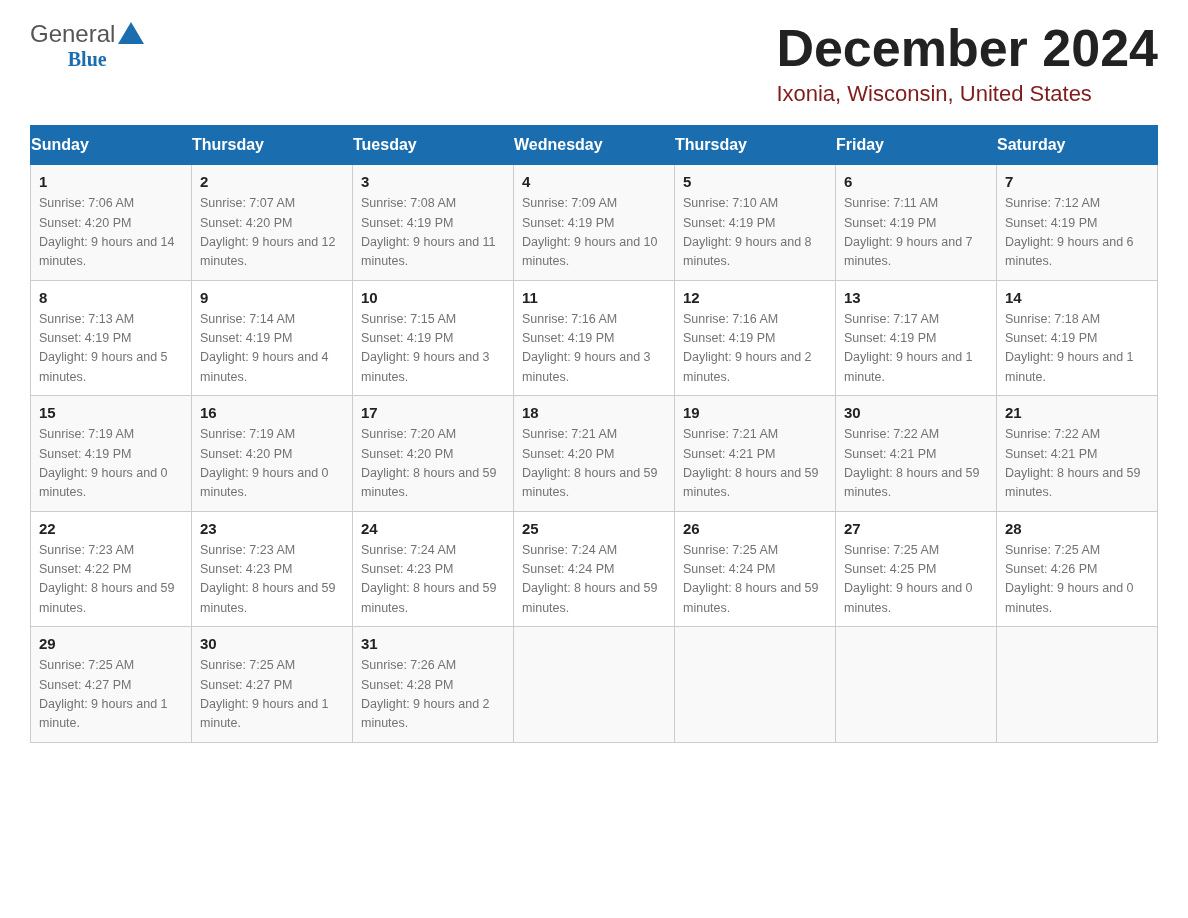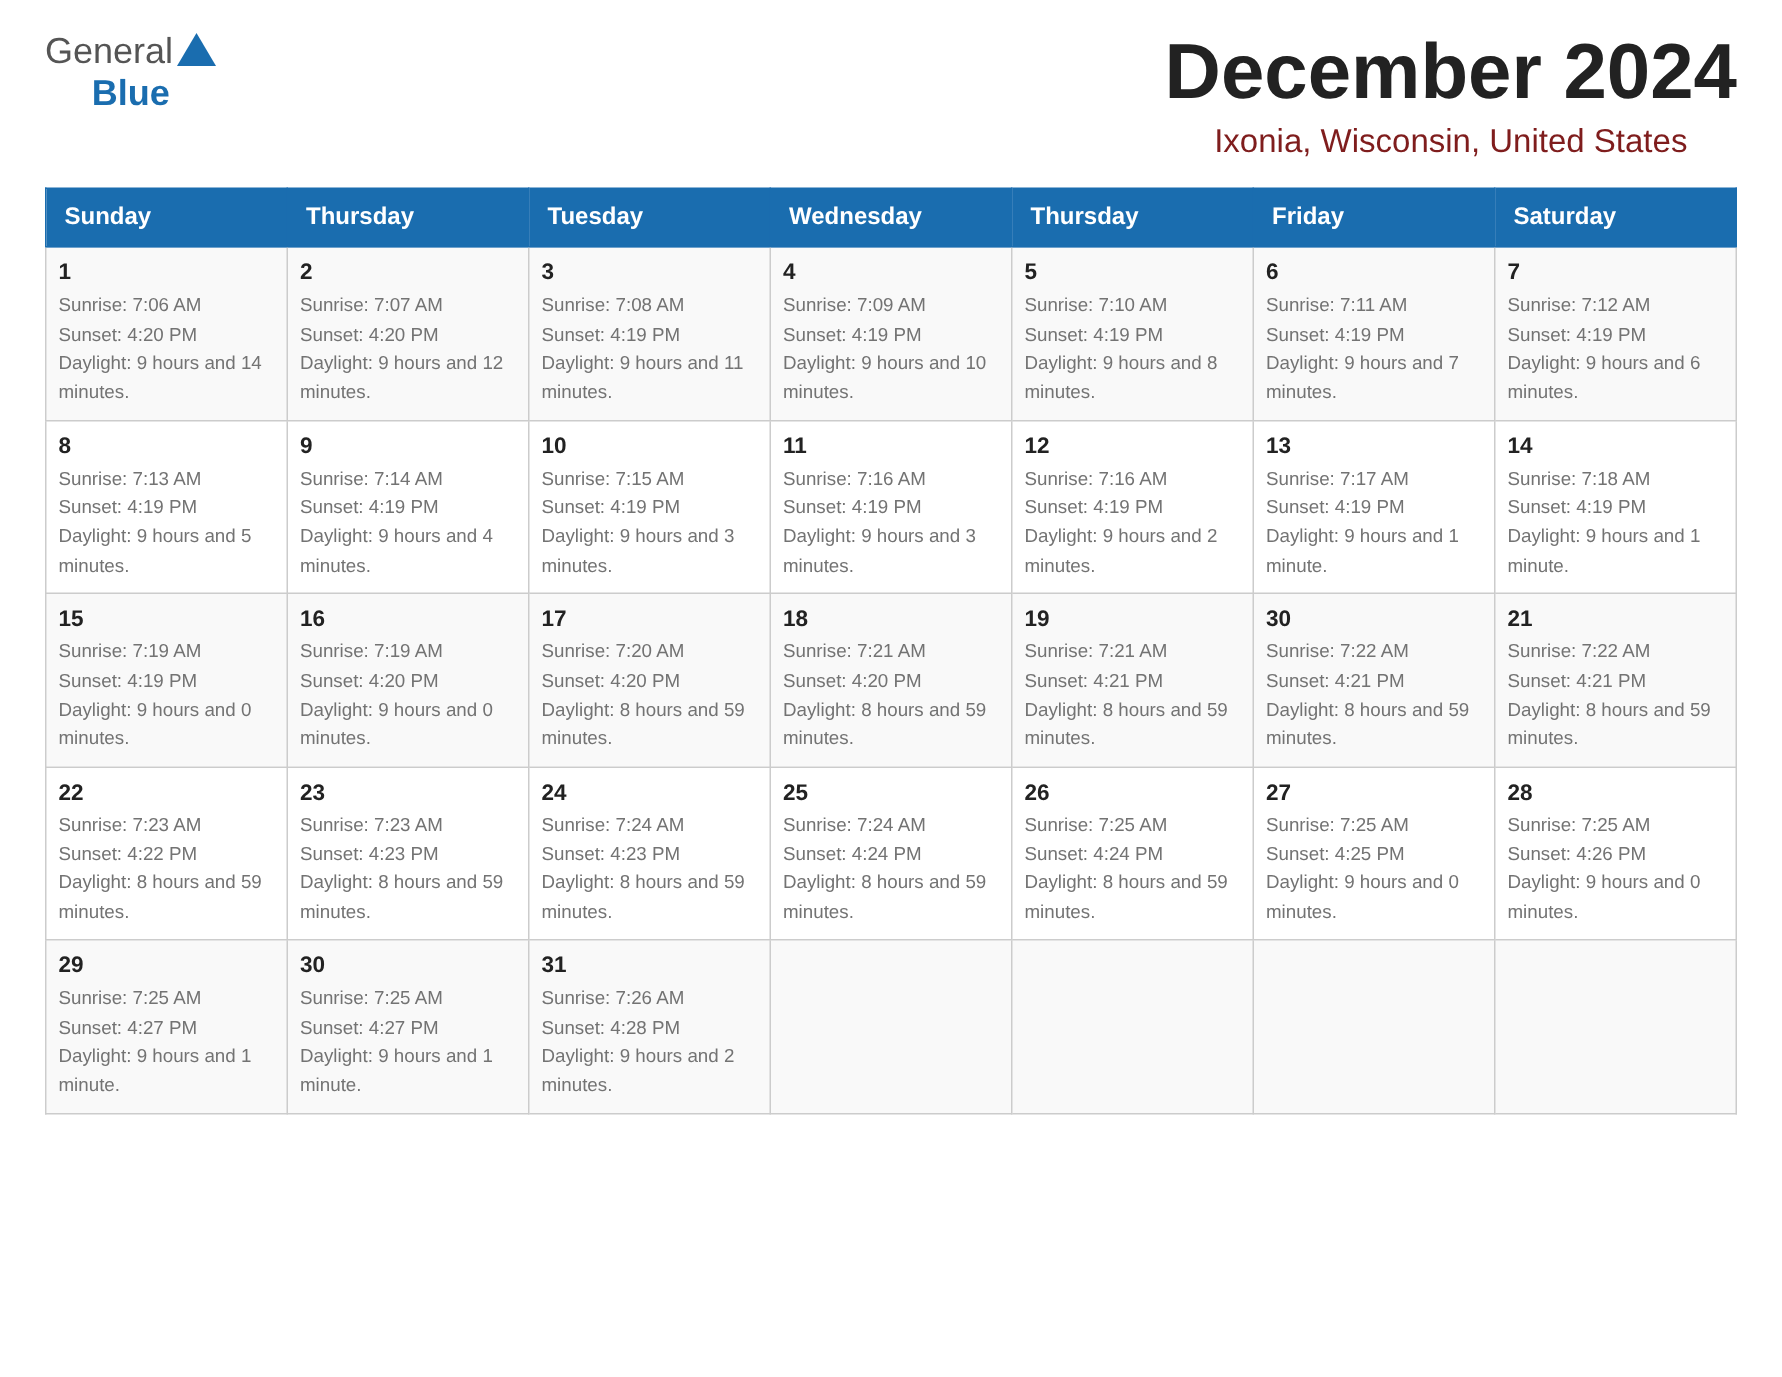--- a/index.html
+++ b/index.html
@@ -10,21 +10,21 @@
       min-height: 918px;
       padding: 20px 30px;
     }
     .header {
       display: flex;
       justify-content: space-between;
       align-items: flex-start;
       margin-bottom: 18px;
     }
     .title-block {
-      text-align: center;
+      text-align: left;
     }
     .calendar-title {
       font-size: 52px;
       font-weight: bold;
       color: #222;
       line-height: 1.1;
     }
     .calendar-subtitle {
       font-size: 22px;
       color: #7f1d1d;
@@ -33,21 +33,21 @@
     table {
       width: 100%;
       border-collapse: collapse;
       table-layout: fixed;
     }
     thead tr th {
       background-color: #1a6daf;
       color: #fff;
       font-size: 16px;
       font-weight: bold;
-      padding: 10px 12px;
+      padding: 10px 0;
       text-align: left;
       border: 1px solid #1a6daf;
     }
     tbody tr td {
       vertical-align: top;
       border: 1px solid #ccc;
       padding: 8px 8px;
       font-size: 13px;
       color: #333;
       height: 110px;
@@ -84,23 +84,24 @@
       display: flex;
       align-items: center;
     }
     .logo-general {
       font-size: 24px;
       color: #555;
       font-weight: normal;
       letter-spacing: 0;
     }
     .logo-blue-text {
-      font-size: 24px;
+      font-size: 20px;
       color: #1a6daf;
       font-weight: bold;
+      font-family: Liberation Serif, serif;
     }
   </style>
 </head>
 <body>
 
 <div class="header">
   <div class="logo-wrapper">
     <div class="logo-line1">
       <span class="logo-general">General</span>
       <span style="display:inline-block; margin-left:3px; margin-top:2px;">

